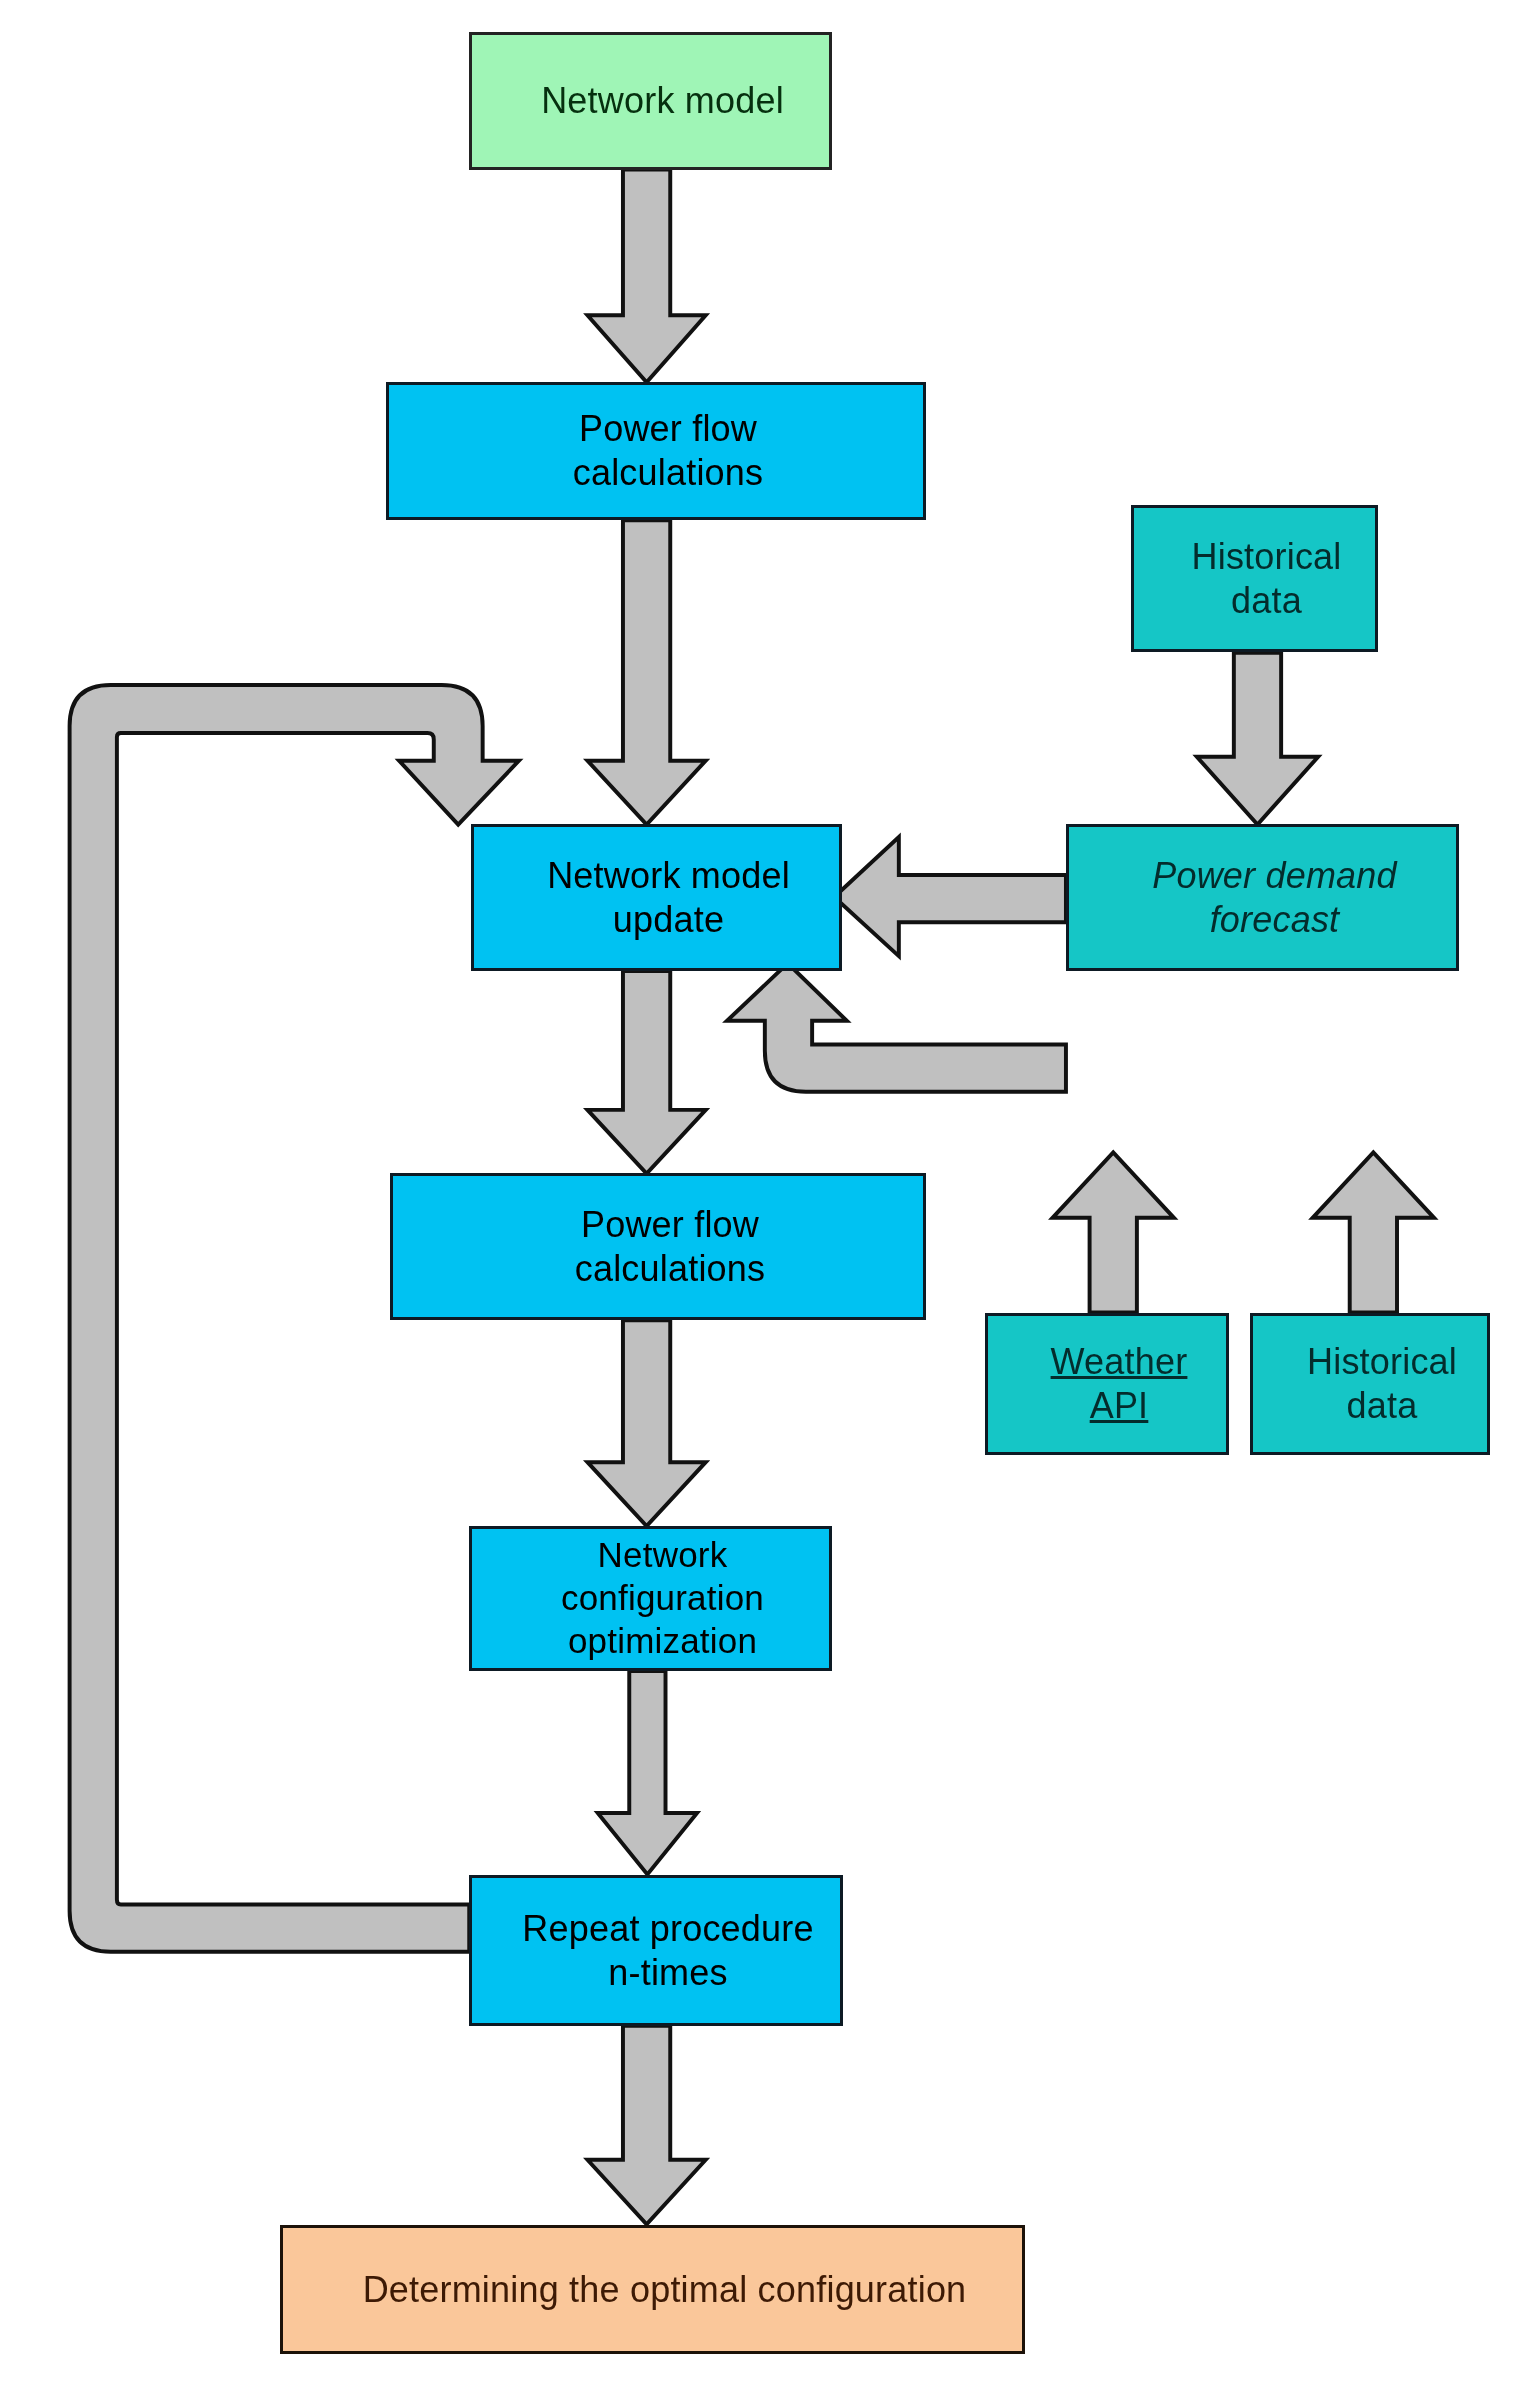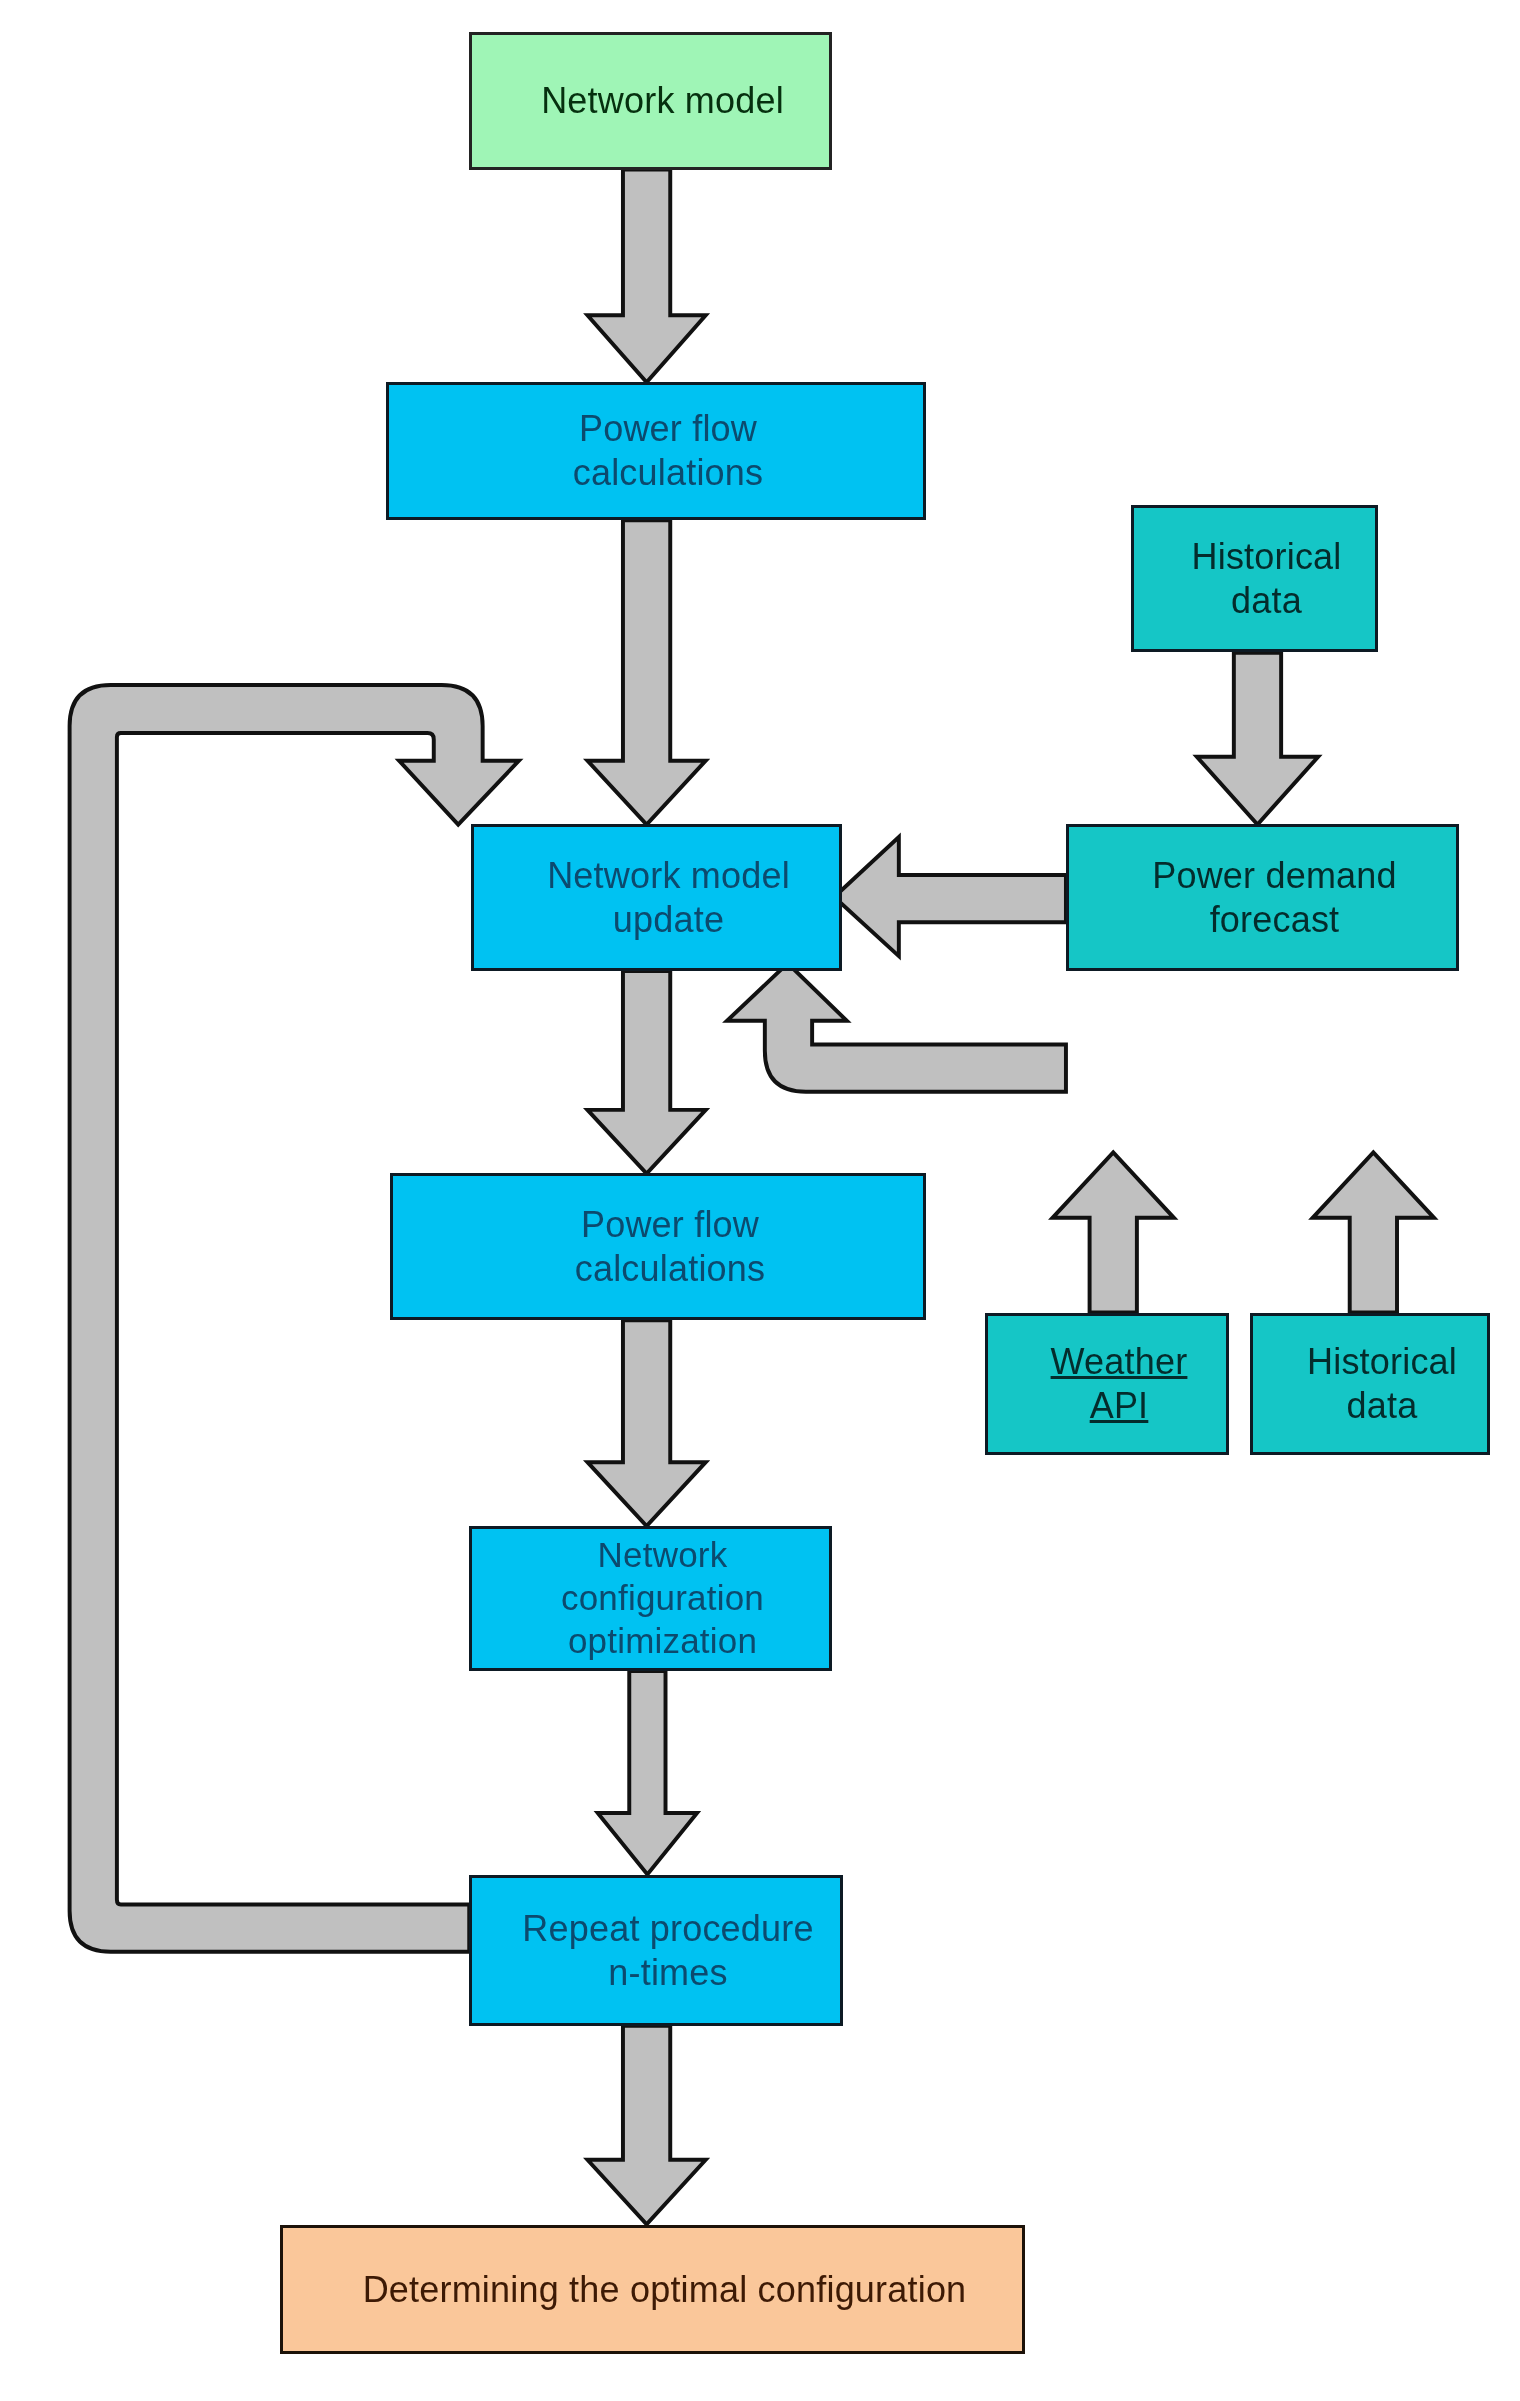--- a/index.html
+++ b/index.html
@@ -43,21 +43,21 @@
     width: 100%;
     white-space: pre-line;
   }
   .node.green {
     background: #9ff5b6;
     color: #06300f;
     border-color: #232323;
   }
   .node.blue {
     background: #00c2f2;
-    color: #0c4a6e;
+    color: #000000;
   }
   .node.teal {
     background: #15c6c6;
     color: #042c2c;
   }
   .node.orange {
     background: #fac79a;
     color: #3d1a05;
     border-color: #1c1209;
   }
@@ -136,21 +136,21 @@
   <div class="node teal fs-46" style="left:1131px; top:505px; width:247px; height:147px;">
     <span class="label">Historical
 data</span>
   </div>
 
   <div class="node blue fs-46" style="left:471px; top:824px; width:371px; height:147px;">
     <span class="label">Network model
 update</span>
   </div>
 
-  <div class="node teal fs-46" style="left:1066px; top:824px; width:393px; height:147px;">
+  <div class="node teal fs-46" style="left:1066px; top:824px; width:393px; height:147px;font-style:italic;">
     <span class="label">Power demand
 forecast</span>
   </div>
 
 
   <div class="node blue fs-46" style="left:390px; top:1173px; width:536px; height:147px;">
     <span class="label">Power flow
 calculations</span>
   </div>
 

